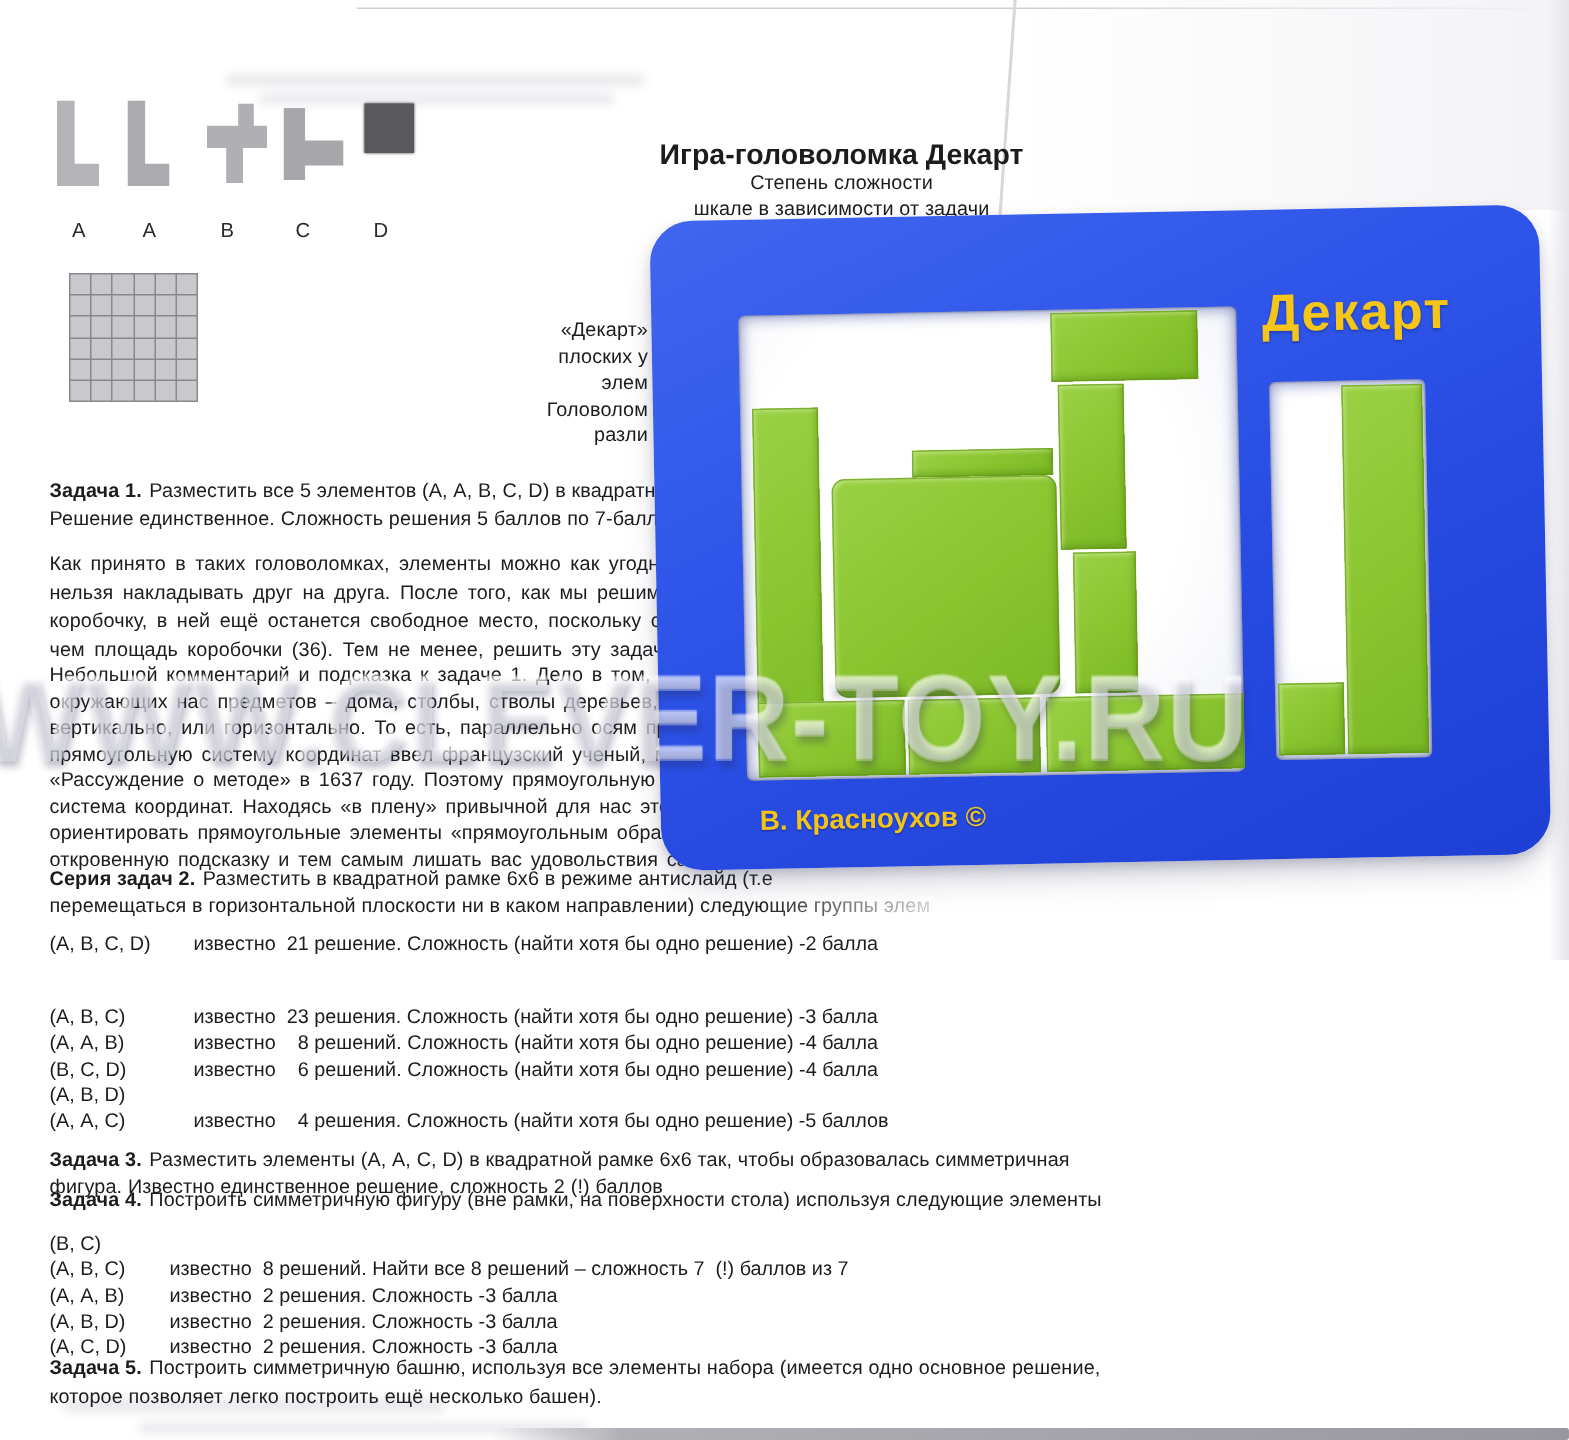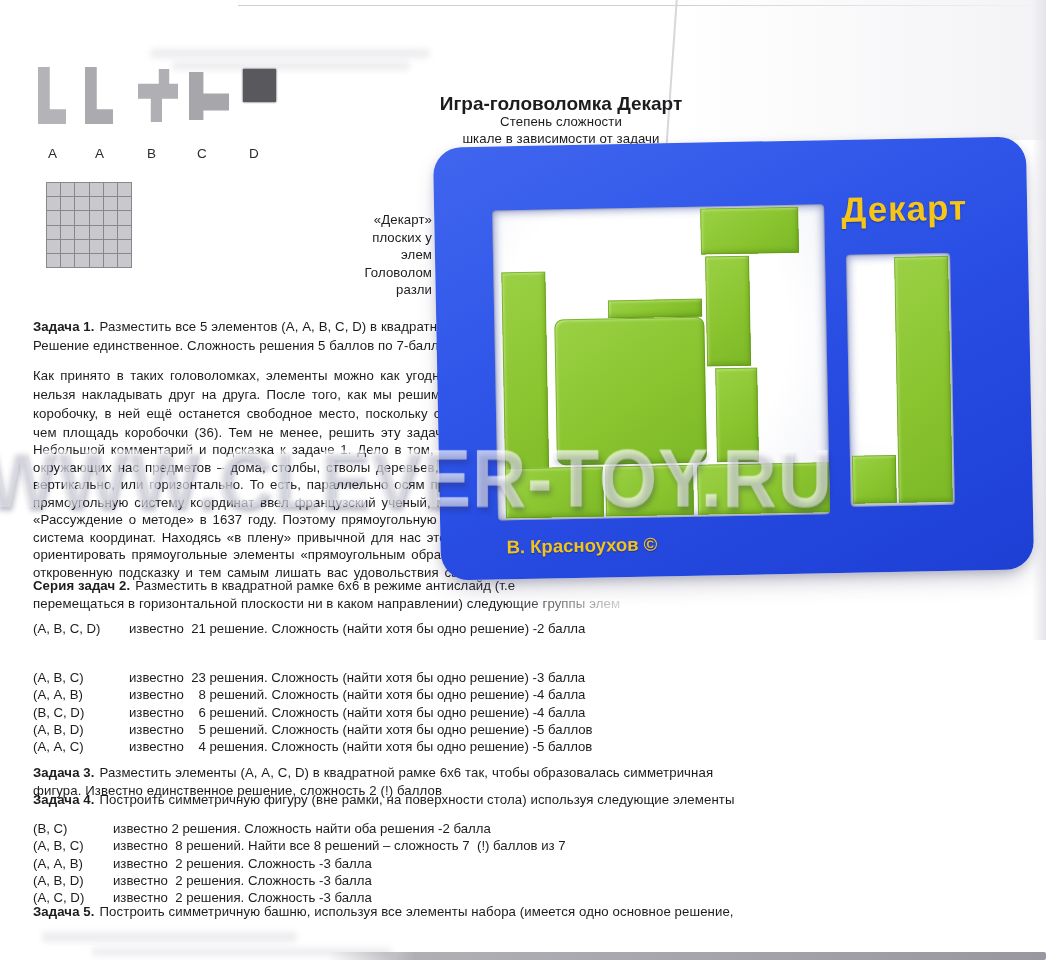--- a/index.html
+++ b/index.html
@@ -200,41 +200,39 @@
     <div class="row">
         <span class="set">(А, А, В)</span>
         <span class="rest">известно    8 решений. Сложность (найти хотя бы одно решение) -4 балла</span>
       </div>
     <div class="row">
         <span class="set">(В, С, D)</span>
         <span class="rest">известно    6 решений. Сложность (найти хотя бы одно решение) -4 балла</span>
       </div>
     <div class="row">
         <span class="set">(А, В, D)</span>
-        <span class="rest">известно    5 решений. Сложность (найти хотя бы одно решение) -5 баллов</span>
       </div>
     <div class="row">
         <span class="set">(А, А, С)</span>
         <span class="rest">известно    4 решения. Сложность (найти хотя бы одно решение) -5 баллов</span>
       </div>
   </div>
 
   <div class="blk task3-blk">
     <div class="ln"><span class="lead">Задача 3.</span><span>Разместить элементы (А, А, С, D)  в квадратной рамке 6х6 так, чтобы образовалась симметричная</span></div>
     <div class="ln">фигура. Известно единственное решение, сложность 2 (!) баллов</div>
   </div>
 
   <div class="blk task4-blk">
     <div class="ln"><span class="lead">Задача 4.</span><span>Построить симметричную фигуру (вне рамки, на поверхности стола) используя следующие элементы</span></div>
   </div>
 
   <div class="list list4" style="top:820px;">
     <div class="row">
         <span class="set">(В, С)</span>
-        <span class="rest">известно 2 решения. Сложность найти оба решения -2 балла</span>
       </div>
     <div class="row">
         <span class="set">(А, В, С)</span>
         <span class="rest">известно  8 решений. Найти все 8 решений – сложность 7  (!) баллов из 7</span>
       </div>
     <div class="row">
         <span class="set">(А, А, В)</span>
         <span class="rest">известно  2 решения. Сложность -3 балла</span>
       </div>
     <div class="row">
@@ -242,20 +240,21 @@
         <span class="rest">известно  2 решения. Сложность -3 балла</span>
       </div>
     <div class="row">
         <span class="set">(А, С, D)</span>
         <span class="rest">известно  2 решения. Сложность -3 балла</span>
       </div>
   </div>
 
   <div class="blk task5-blk">
     <div class="ln"><span class="lead">Задача 5.</span><span>Построить симметричную башню, используя все элементы набора (имеется одно основное решение,</span></div>
+    <div class="ln">которое позволяет легко построить ещё несколько башен).</div>
   </div>
 
   <div class="puzzle">
     <div class="puzzle-title">Декарт</div>
 
     <div class="window win-left">
       <div class="gp" style="left:8px;  top:62px;  width:44px;  height:246px;"></div>
       <div class="gp" style="left:8px;  top:258px; width:98px;  height:50px;"></div>
       <div class="gp" style="left:108px;top:258px; width:88px;  height:50px;"></div>
       <div class="gp" style="left:200px;top:258px; width:132px; height:50px;"></div>

